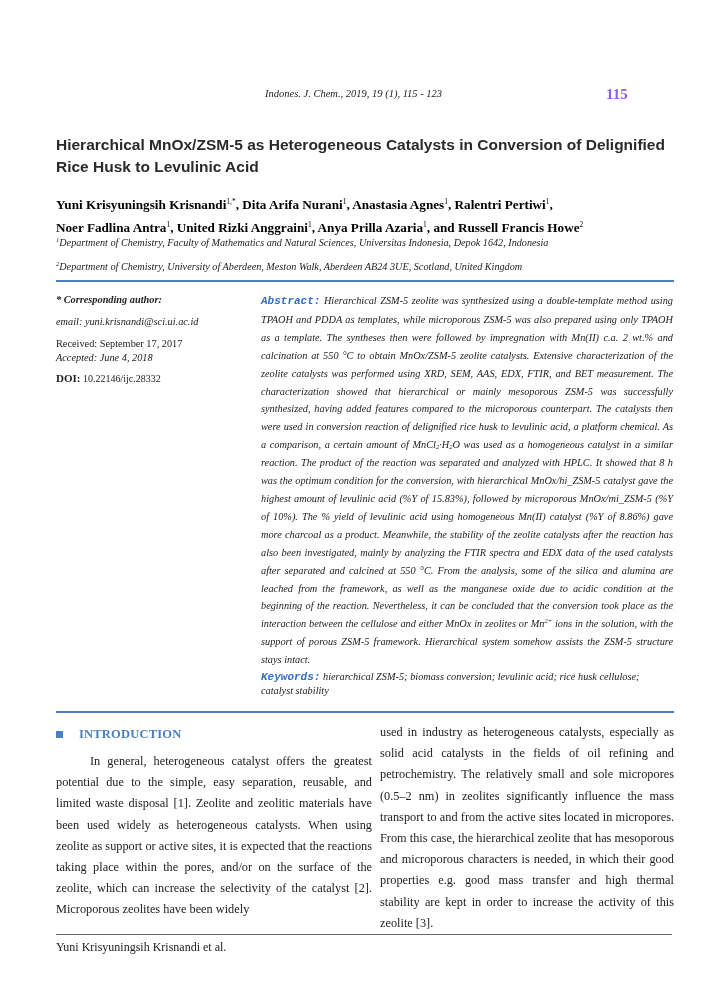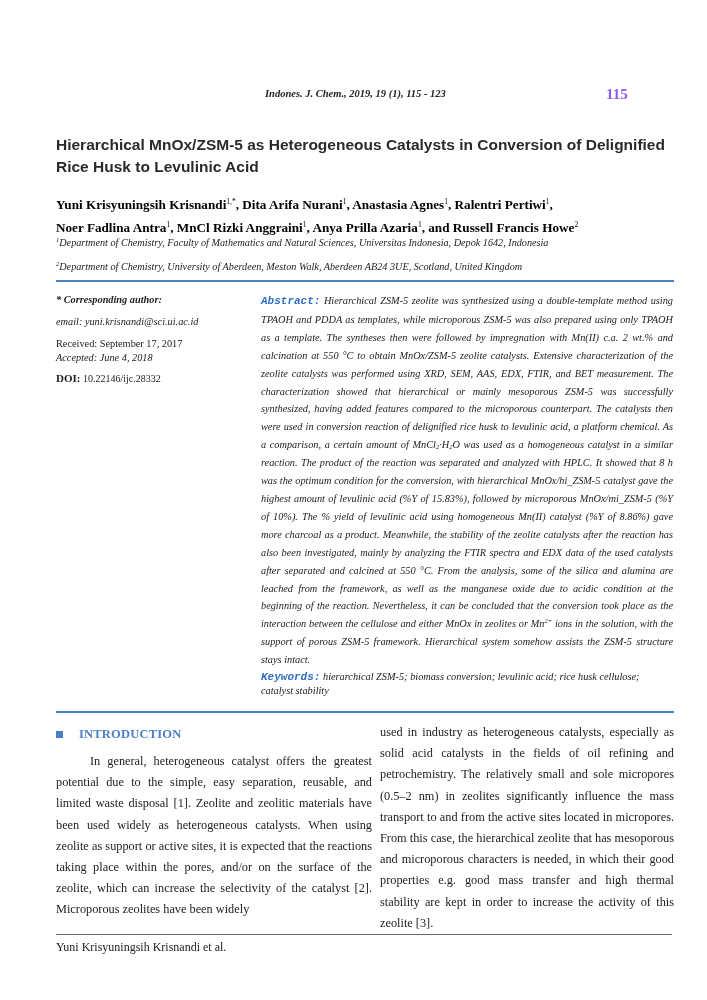--- a/index.html
+++ b/index.html
@@ -1,20 +1,20 @@
 <!DOCTYPE html>
 <html><head>
 <meta charset="utf-8">
 <style>
   html, body { margin: 0; padding: 0; background: #ffffff; }
   body { width: 707px; height: 1000px; position: relative; overflow: hidden; color: #1a1a1a; }
 
   .running-head {
     position: absolute; top: 88px; left: 265px;
-    font-family: "Liberation Serif", serif; font-style: italic; font-weight: bold;
+    font-family: "Liberation Serif", serif; font-style: italic; font-weight: normal;
     font-size: 10.5px; color: #222;
   }
   .page-number {
     position: absolute; top: 86px; left: 606px;
     font-family: "Liberation Serif", serif; font-weight: bold; font-size: 15px; color: #8b5cf6;
   }
 
   .title {
     position: absolute; top: 134px; left: 56px; width: 620px;
     font-family: "Liberation Sans", sans-serif; font-weight: bold; font-size: 15.5px;
@@ -95,21 +95,21 @@
 </head>
 <body>
 
 <div class="running-head">Indones. J. Chem., 2019, 19 (1), 115 - 123</div>
 <div class="page-number">115</div>
 
 <h1 class="title">Hierarchical MnOx/ZSM-5 as Heterogeneous Catalysts in Conversion of Delignified Rice Husk to Levulinic Acid</h1>
 
 <div class="authors">
   <span><span>Yuni Krisyuningsih Krisnandi</span><sup>1,*</sup><span>, </span></span><span><span>Dita Arifa Nurani</span><sup>1</sup><span>, </span></span><span><span>Anastasia Agnes</span><sup>1</sup><span>, </span></span><span><span>Ralentri Pertiwi</span><sup>1</sup><span>,</span></span><br>
-  <span><span>Noer Fadlina Antra</span><sup>1</sup><span>, </span></span><span><span>MnCl Rizki Anggraini</span><sup>1</sup><span>, </span></span><span><span>Anya Prilla Azaria</span><sup>1</sup><span>, and </span></span><span><span>Russell Francis Howe</span><sup>2</sup></span>
+  <span><span>Noer Fadlina Antra</span><sup>1</sup><span>, </span></span><span><span>United Rizki Anggraini</span><sup>1</sup><span>, </span></span><span><span>Anya Prilla Azaria</span><sup>1</sup><span>, and </span></span><span><span>Russell Francis Howe</span><sup>2</sup></span>
 </div>
 
 <div class="affil affil-1"><sup>1</sup><span>Department of Chemistry, Faculty of Mathematics and Natural Sciences, Universitas Indonesia, Depok 1642, Indonesia</span></div>
 <div class="affil affil-2"><sup>2</sup><span>Department of Chemistry, University of Aberdeen, Meston Walk, Aberdeen AB24 3UE, Scotland, United Kingdom</span></div>
 
 <div class="rule-blue rule-top"></div>
 
 <div class="side-box">
   <div class="corr">* Corresponding author:</div>
   <div class="email">email: yuni.krisnandi@sci.ui.ac.id</div>

